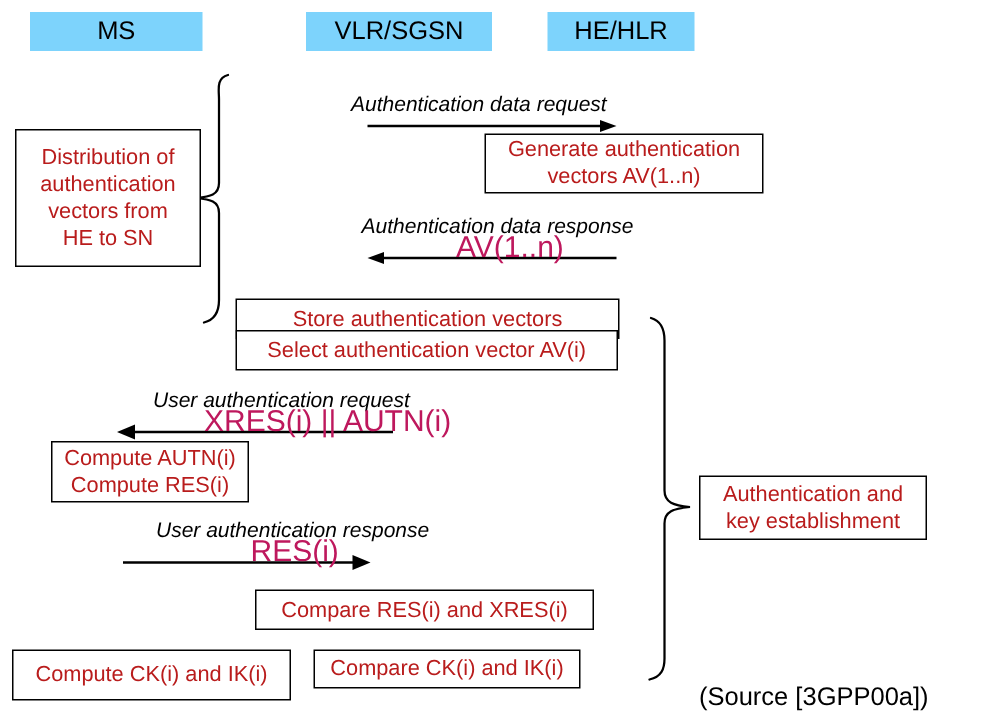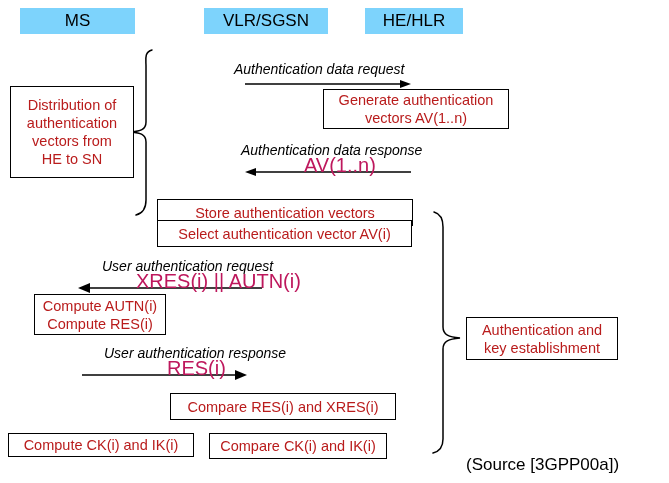--- a/index.html
+++ b/index.html
@@ -142,21 +142,21 @@
     <span>
       <span>Compute AUTN(i)</span>
       <span>Compute RES(i)</span>
     </span>
   </div>
 
   <div class="box" style="left:170px; top:393px; width:226px; height:27px;">
     <span>Compare RES(i) and XRES(i)</span>
   </div>
 
-  <div class="box" style="left:8px; top:433px; width:186px; height:24px;">
+  <div class="box" style="left:8px; top:433px; width:186px; height:34px;">
     <span>Compute CK(i) and IK(i)</span>
   </div>
 
   <div class="box" style="left:209px; top:433px; width:178px; height:26px;">
     <span>Compare CK(i) and IK(i)</span>
   </div>
 
   <div class="msg-label" style="left:234px; top:61px;">Authentication data request</div>
 
   <div class="msg-label" style="left:241px; top:142px;">Authentication data response</div>

